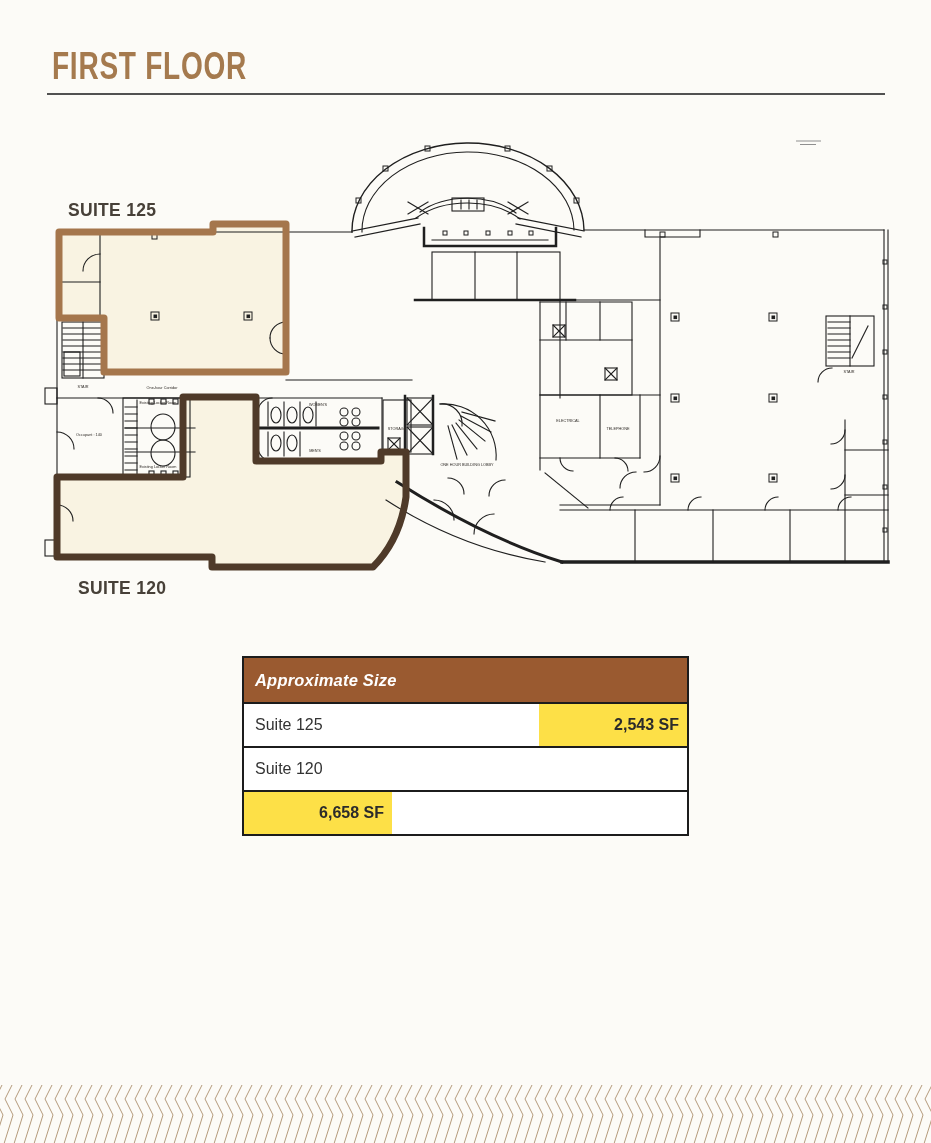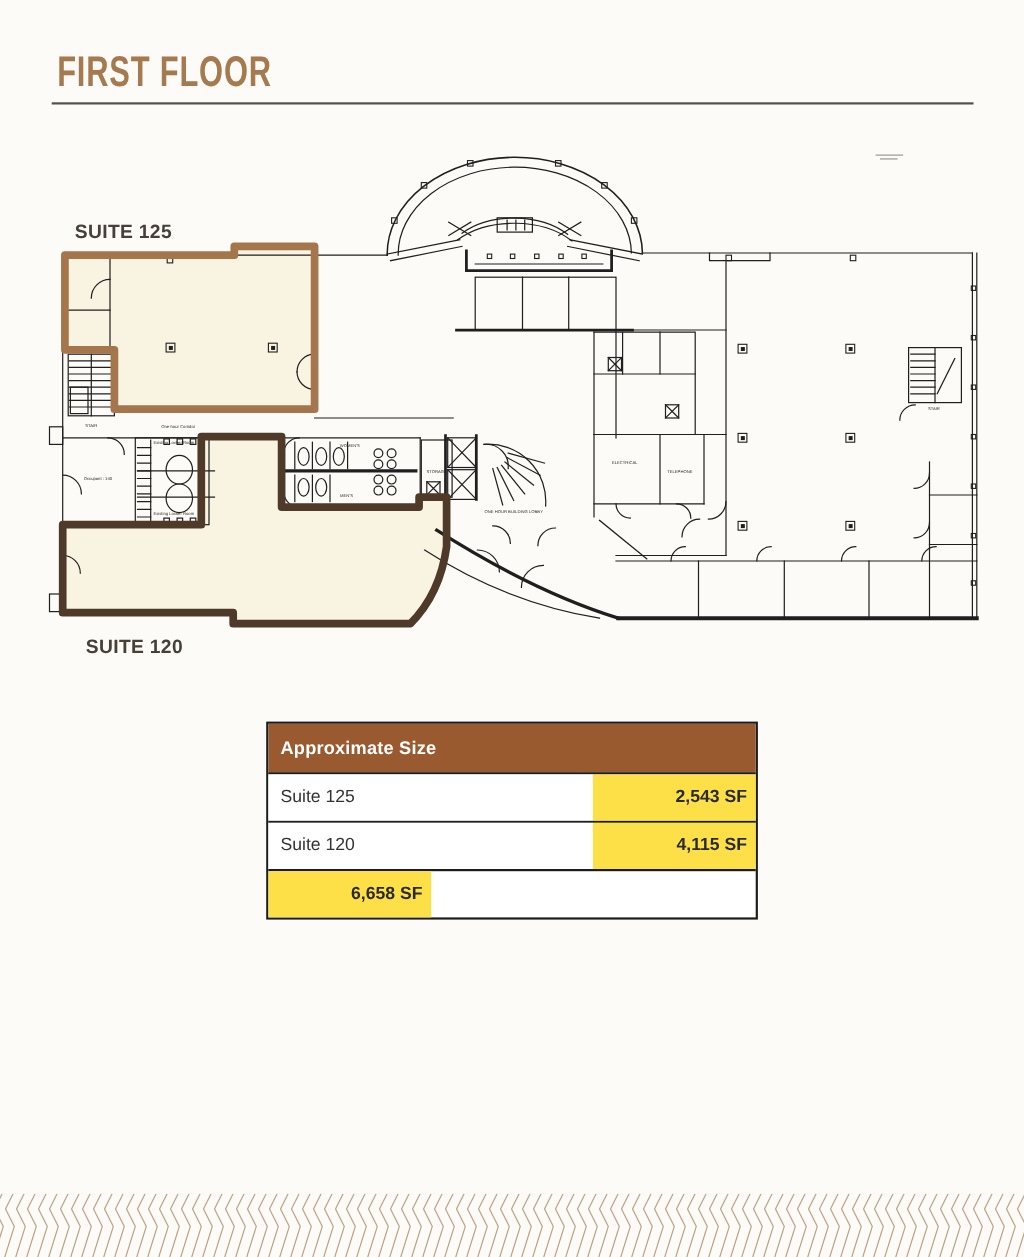--- a/index.html
+++ b/index.html
@@ -25,21 +25,21 @@
   .suite-label.s125{left:68px;top:200px;}
   .suite-label.s120{left:78px;top:578px;}
   .plan-svg{position:absolute;left:0;top:0;}
   
   .size-table{
     position:absolute;left:242px;top:656px;width:447px;
     border:2px solid #1c1c1c;background:#ffffff;box-sizing:border-box;
   }
   .size-table .thead{
     background:#9a5a30;color:#ffffff;font-weight:bold;font-size:16.5px;
-    height:44px;line-height:44px;padding-left:11px;letter-spacing:0.2px;
+    height:44px;line-height:44px;padding-left:11px;letter-spacing:0.2px;font-style:italic;
   }
   .size-table .trow{
     display:flex;height:42px;border-top:2px solid #1c1c1c;align-items:stretch;
   }
   .size-table .tlabel{
     flex:1;font-size:16px;color:#333;display:flex;align-items:center;padding-left:11px;
     background:#ffffff;
   }
   .size-table .tvalue{
     width:140px;background:#fde047;font-size:16px;font-weight:bold;color:#2b2b2b;
@@ -318,21 +318,20 @@
 </svg>
 
 <div class="size-table">
   <div class="thead">Approximate Size</div>
   <div class="trow">
     <div class="tlabel">Suite 125</div>
     <div class="tvalue">2,543 SF</div>
   </div>
   <div class="trow">
     <div class="tlabel">Suite 120</div>
-    <div class="tvalue">4,115 SF</div>
   </div>
   <div class="trow">
     <div class="tvalue">6,658 SF</div>
   </div>
 </div>
 
 <svg class="pattern-band" width="931" height="58" viewBox="0 0 931 58">
   <defs>
     <pattern id="chev" width="10" height="58" patternUnits="userSpaceOnUse">
       <path d="M3,62 L13,30 L5,14 L14,-4" fill="none" stroke="#b49a7a" stroke-width="1"></path>

